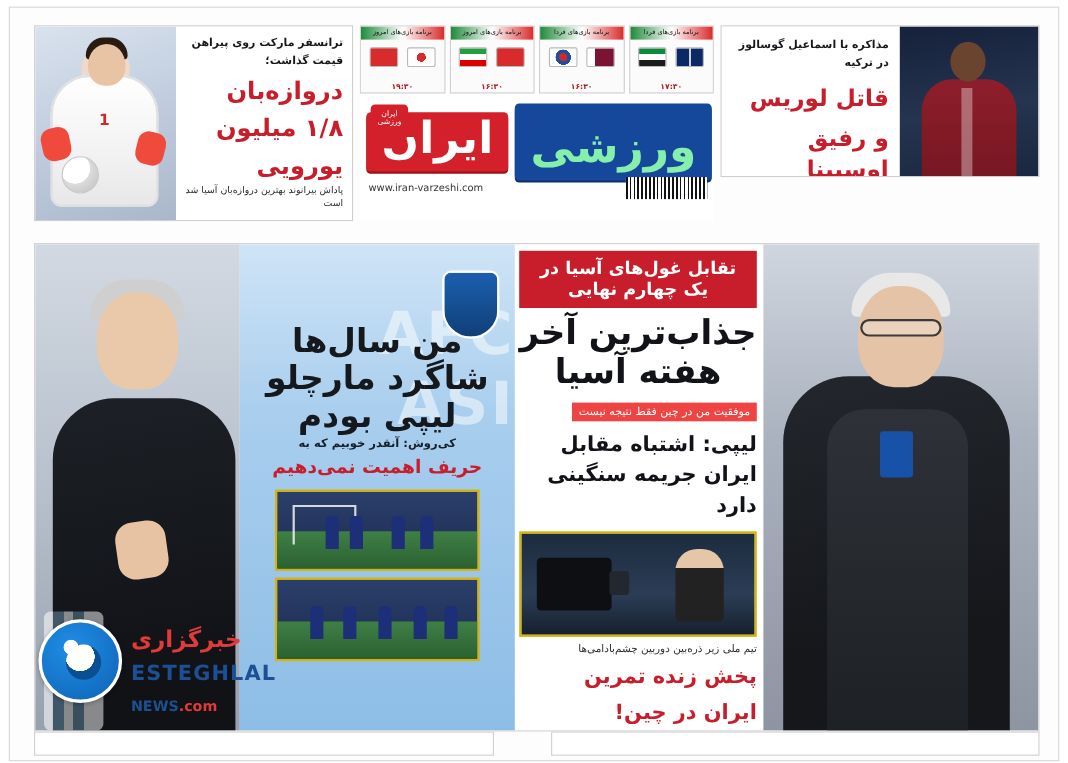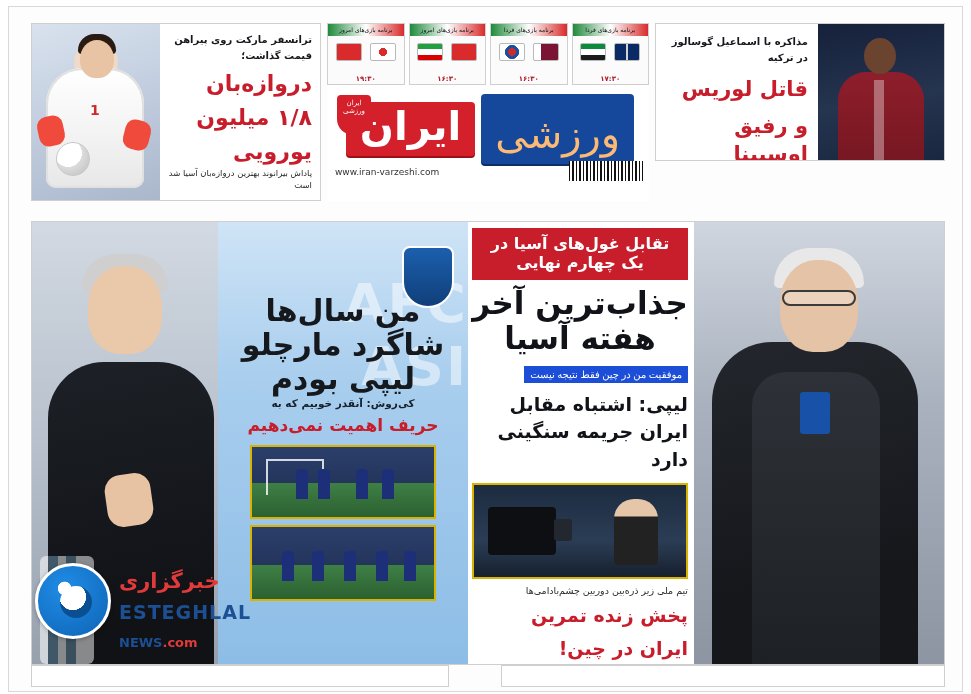--- a/index.html
+++ b/index.html
@@ -180,23 +180,23 @@
     font-size: 40px;
     font-weight: bold;
     padding: 4px 14px 10px 14px;
     border-radius: 4px;
     line-height: 1;
     letter-spacing: -1px;
     box-shadow: 0 2px 0 #9d1018;
   }
   .logo-blue {
     background: #15489b;
-    color: #fdba74;
+    color: #86efac;
     font-size: 40px;
-    font-weight: normal;
+    font-weight: bold;
     padding: 20px 14px 10px 14px;
     border-radius: 4px;
     line-height: 1;
     letter-spacing: -1px;
     box-shadow: 0 2px 0 #0c2f69;
   }
   .logo-badge {
     position: absolute;
     left: 6px; top: 8px;
     width: 34px; height: 40px;
@@ -355,26 +355,25 @@
   .mega-head {
     margin-top: 6px;
     color: #111318;
     font-size: 31px; font-weight: bold;
     line-height: 1.12;
     text-align: center;
     letter-spacing: -0.6px;
   }
   .sub-redbar {
     margin-top: 10px;
-    background: #1d4ed8;
+    background: #ef4444;
     color: #ffffff;
     font-size: 10px;
     padding: 3px 6px;
     display: inline-block;
-    font-family: Liberation Serif, serif;
   }
   .lede {
     margin-top: 8px;
     font-size: 19px; font-weight: bold;
     color: #111318; line-height: 1.45;
   }
   .mini-photo {
     margin-top: 10px;
     width: 100%; height: 96px;
     border: 2px solid #d8b400;

